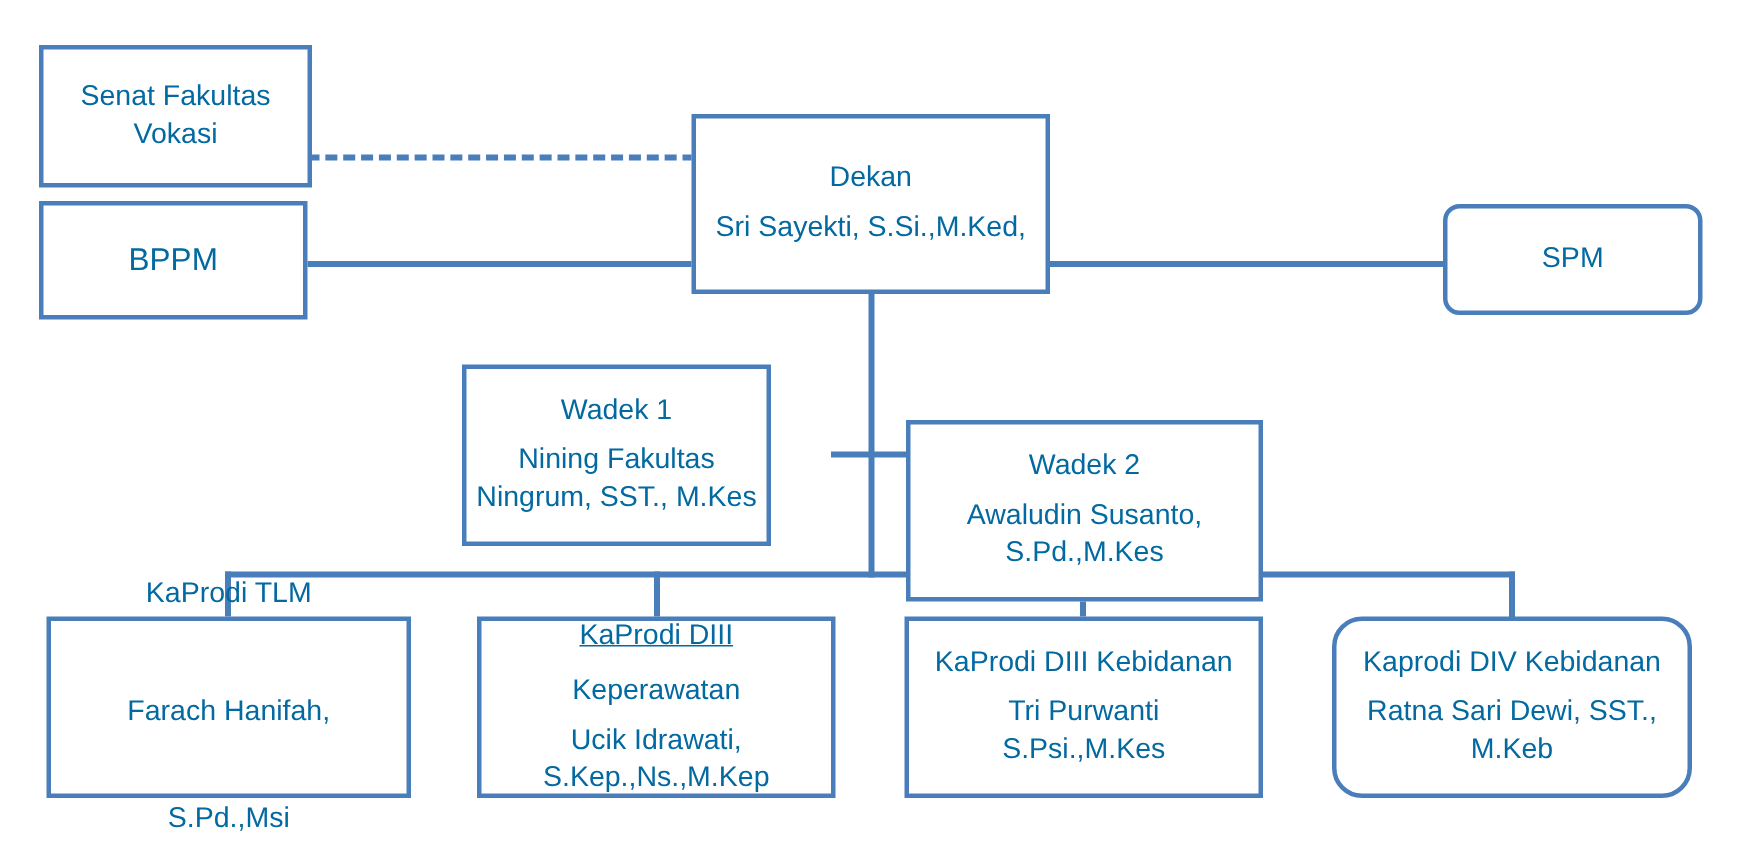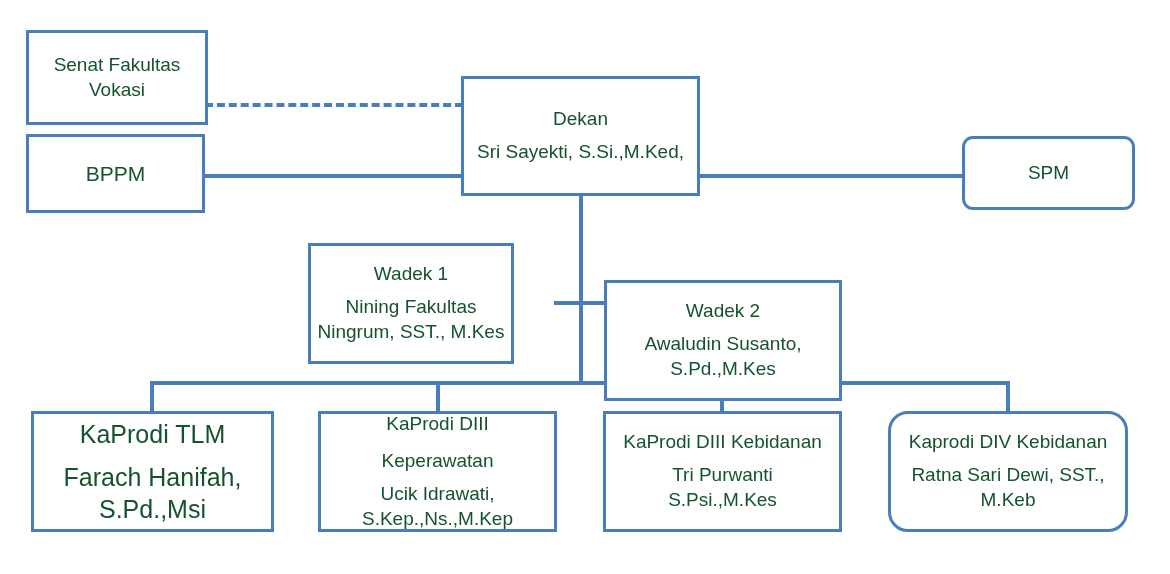--- a/index.html
+++ b/index.html
@@ -17,30 +17,30 @@
   }
   .node {
     position: absolute;
     border: 3px solid #4a7ebb;
     background: #ffffff;
     display: flex;
     flex-direction: column;
     align-items: center;
     justify-content: center;
     text-align: center;
-    color: #14532d;
+    color: #0369a1;
     z-index: 3;
   }
   .node .ln {
     display: block;
     white-space: nowrap;
     line-height: 1.30;
   }
   .node .title-line { margin-bottom: 0.42em; }
-  .node .title-line.tight { margin-bottom: 13px; }
+  .node .title-line.tight { margin-bottom: 13px; text-decoration: underline; }
 
   
   .conn {
     position: absolute;
     background: #4a7ebb;
     z-index: 1;
   }
   .conn.h { height: 4px; }
   .conn.v { width: 4px; }
   .conn.dashed {
@@ -96,21 +96,21 @@
     <span class="ln">Nining Fakultas</span>
     <span class="ln">Ningrum, SST., M.Kes</span>
   </div>
 
   <div class="node" style="left:604px; top:243px; width:238px; height:121px; font-size:19px;margin-top:37px;">
     <span class="ln title-line">Wadek 2</span>
     <span class="ln">Awaludin Susanto,</span>
     <span class="ln">S.Pd.,M.Kes</span>
   </div>
 
-  <div class="node" style="left:31px; top:411px; width:243px; height:121px; font-size:25px;">
+  <div class="node" style="left:31px; top:411px; width:243px; height:121px; font-size:19px;gap:46px;">
     <span class="ln title-line">KaProdi TLM</span>
     <span class="ln">Farach Hanifah,</span>
     <span class="ln">S.Pd.,Msi</span>
   </div>
 
   <div class="node" style="left:318px; top:411px; width:239px; height:121px; font-size:19px;">
     <span class="ln title-line tight">KaProdi DIII</span>
     <span class="ln title-line">Keperawatan</span>
     <span class="ln">Ucik Idrawati,</span>
     <span class="ln">S.Kep.,Ns.,M.Kep</span>

